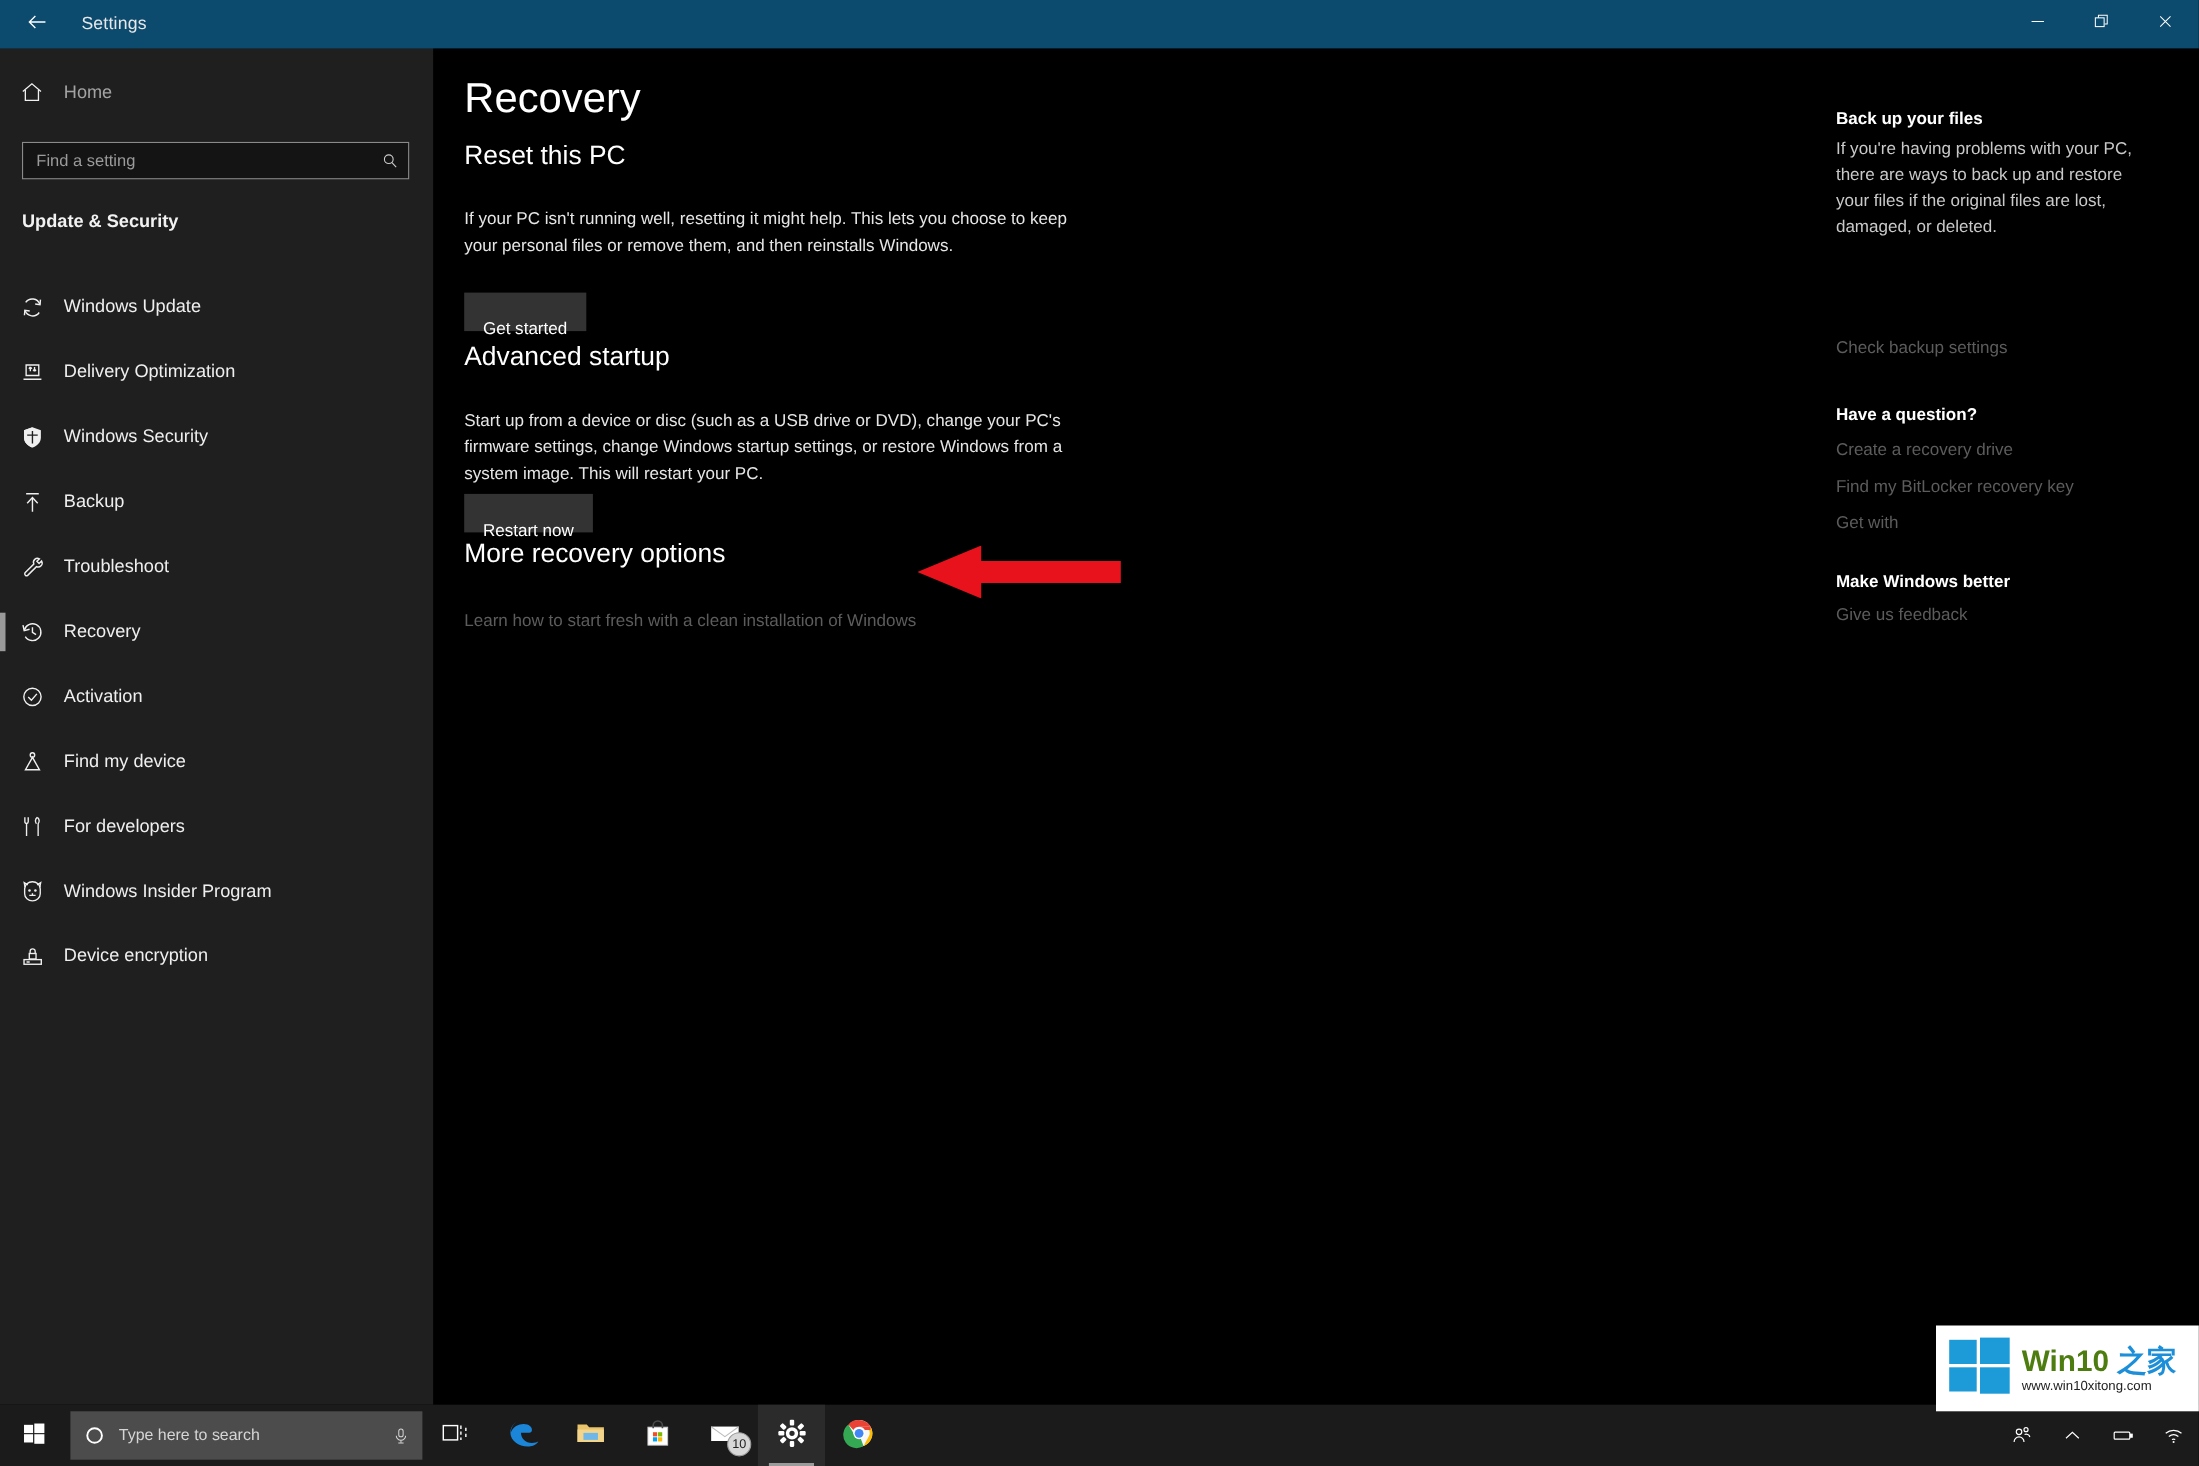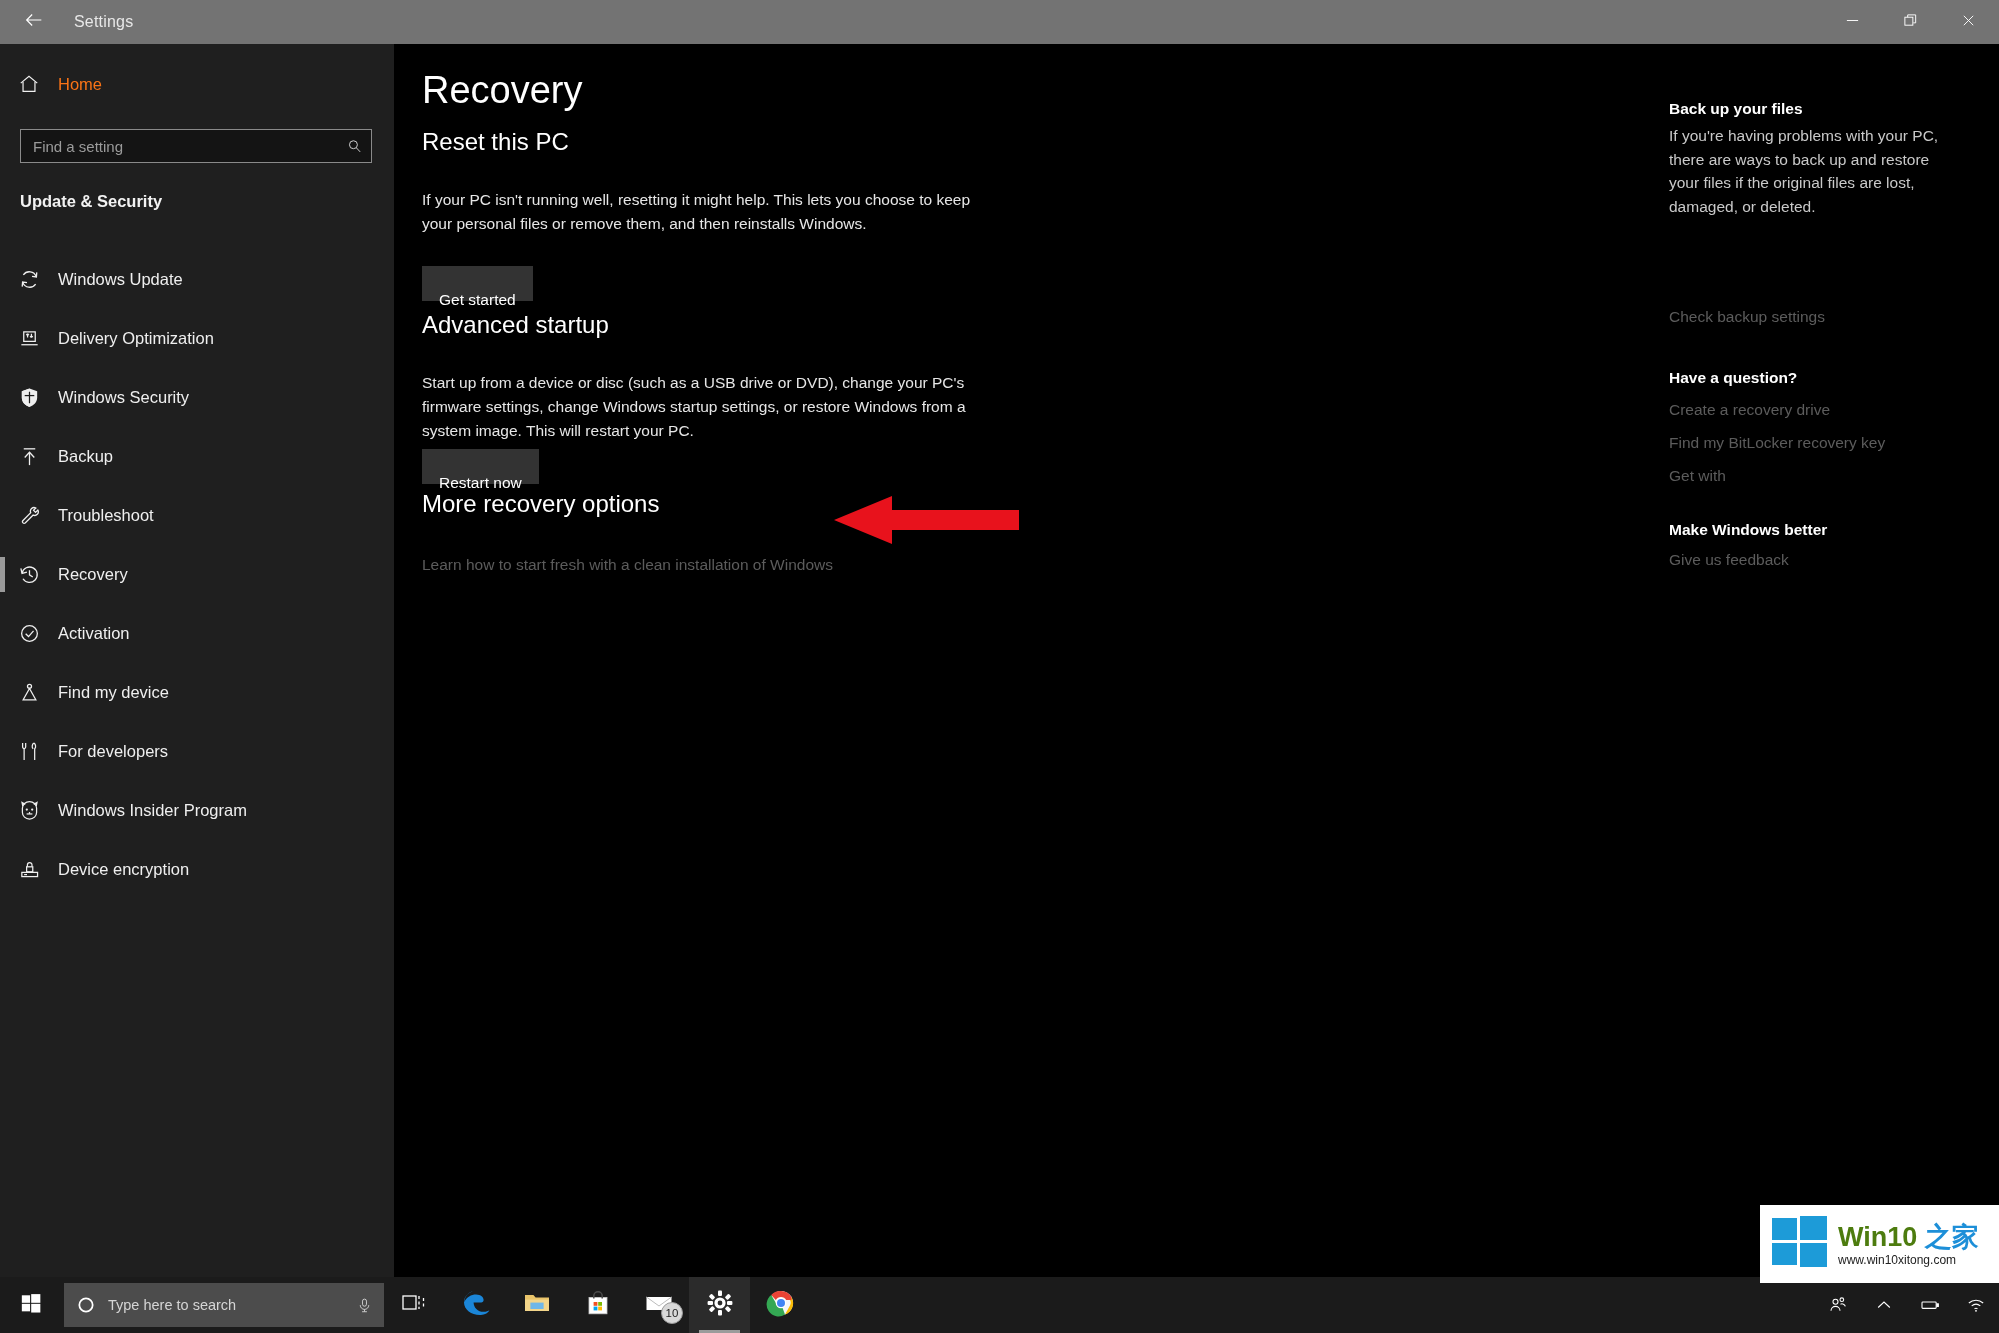--- a/index.html
+++ b/index.html
@@ -7,21 +7,21 @@
     width: 1999px; height: 1333px;
     background: #000;
     font-family: "Liberation Sans", sans-serif;
     overflow: hidden;
   }
   #app { position: relative; width: 1999px; height: 1333px; background: #000; }
 
   
   #titlebar {
     position: absolute; top: 0; left: 0; width: 1999px; height: 44px;
-    background: #737373; z-index: 30;
+    background: #0c4a6e; z-index: 30;
   }
   #back-btn {
     position: absolute; left: 6px; top: 0; width: 56px; height: 44px;
     display: flex; align-items: center; justify-content: center;
   }
   #back-btn svg { width: 22px; height: 22px; }
   #win-title {
     position: absolute; left: 74px; top: 0; height: 44px;
     display: flex; align-items: center;
     font-size: 16px; color: #e8e8e8; letter-spacing: .2px;
@@ -39,21 +39,21 @@
   #sidebar {
     position: absolute; left: 0; top: 0; width: 394px; height: 1277px;
     background: #1f1f1f;
   }
   #home-row {
     position: absolute; left: 0; top: 60px; width: 394px; height: 48px;
     display: flex; align-items: center;
   }
   #home-row .icn { width: 58px; display: flex; justify-content: center; }
   #home-row .icn svg { width: 22px; height: 22px; }
-  #home-row .lbl { font-size: 16.5px; color: #f97316; }
+  #home-row .lbl { font-size: 16.5px; color: #a3a3a3; }
 
   #search-box {
     position: absolute; left: 20px; top: 129px; width: 352px; height: 34px;
     background: #141414; border: 1px solid #8a8a8a;
     display: flex; align-items: center;
   }
   #search-box .ph {
     flex: 1; padding-left: 12px; font-size: 15px; color: #9b9b9b;
   }
   #search-box .mag { width: 34px; display: flex; justify-content: center; }

